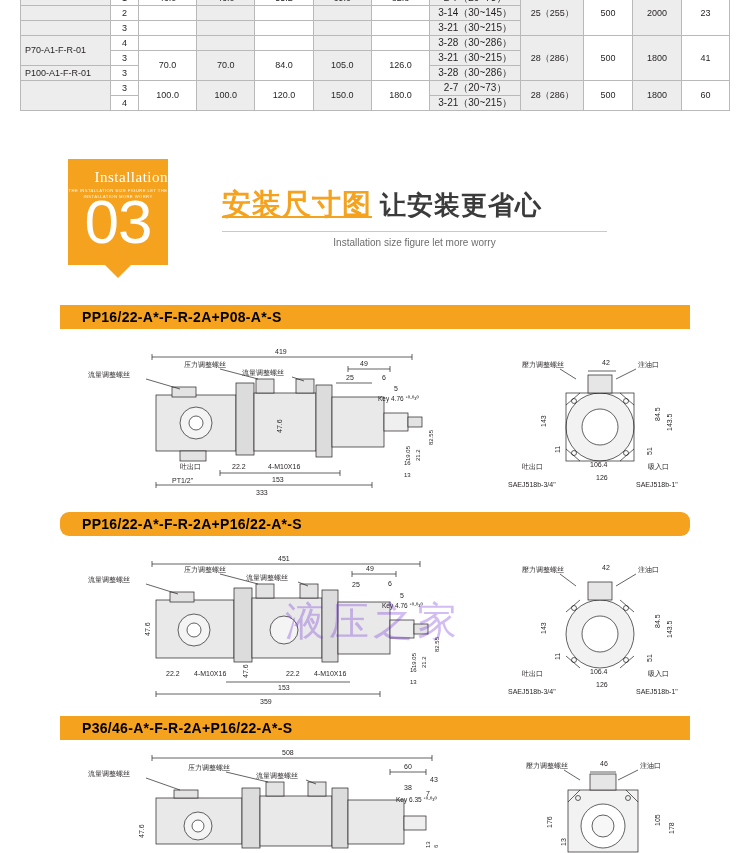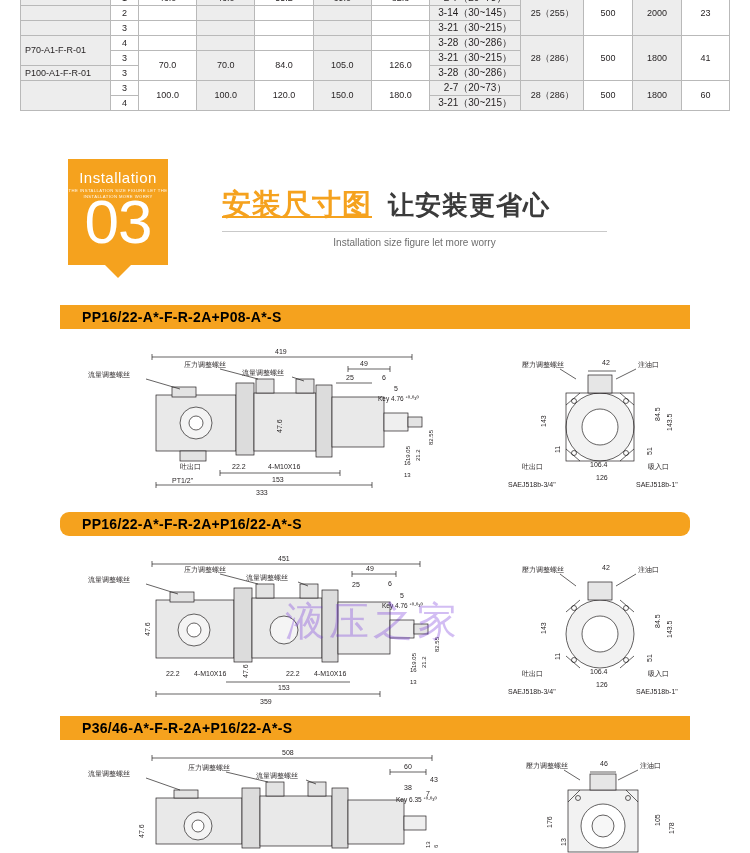--- a/index.html
+++ b/index.html
@@ -87,23 +87,23 @@
     height: 0;
     border-left: 13px solid transparent;
     border-right: 13px solid transparent;
     border-top: 13px solid #f5a21e;
   }
   .badge .b-word {
     position: absolute;
     top: 10px;
     left: 0;
     width: 100%;
-    text-align: center;
+    text-align: right;
     font-size: 15px;
-    font-family: Liberation Sans, sans-serif;
+    font-family: Liberation Serif, serif;
     letter-spacing: .5px;
   }
   .badge .b-sub {
     position: absolute;
     top: 29px;
     left: 0;
     width: 100%;
     text-align: center;
     font-size: 4.2px;
     letter-spacing: .4px;
@@ -137,21 +137,21 @@
     font-weight: bold;
     color: #f5a21e;
     font-family: "Liberation Sans", sans-serif;
     letter-spacing: 1px;
     text-decoration: underline;
   }
   .head-cn2 {
     font-size: 26px;
     font-weight: bold;
     color: #3b3b3b;
-    margin-left: 16px;
+    margin-left: 8px;
     letter-spacing: 1px;
   }
   .head-rule {
     margin-top: 6px;
     width: 385px;
     height: 1px;
     background: #c9c9c9;
   }
   .head-en {
     margin-top: 5px;

